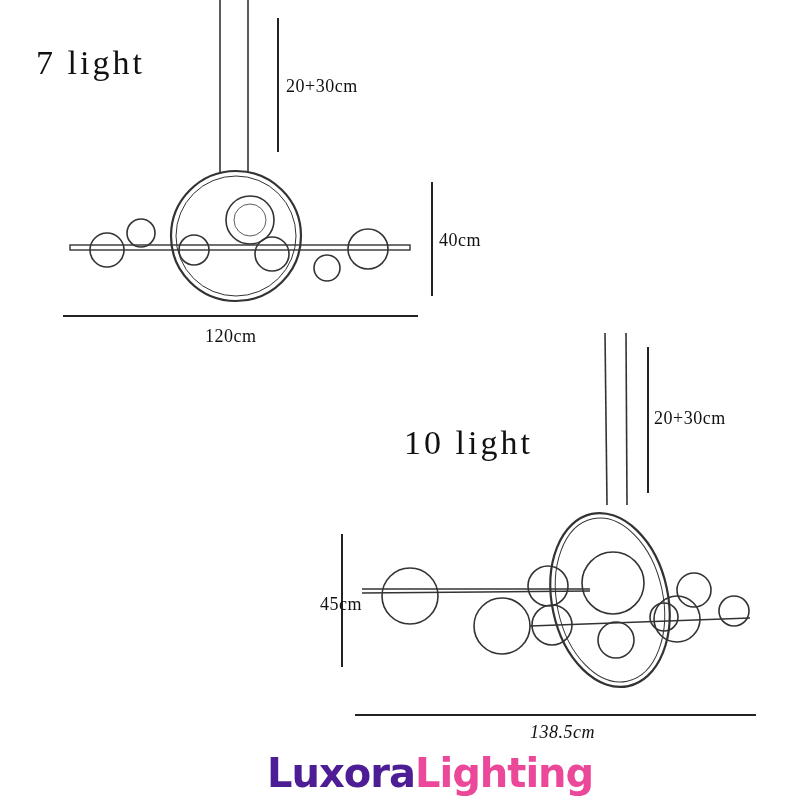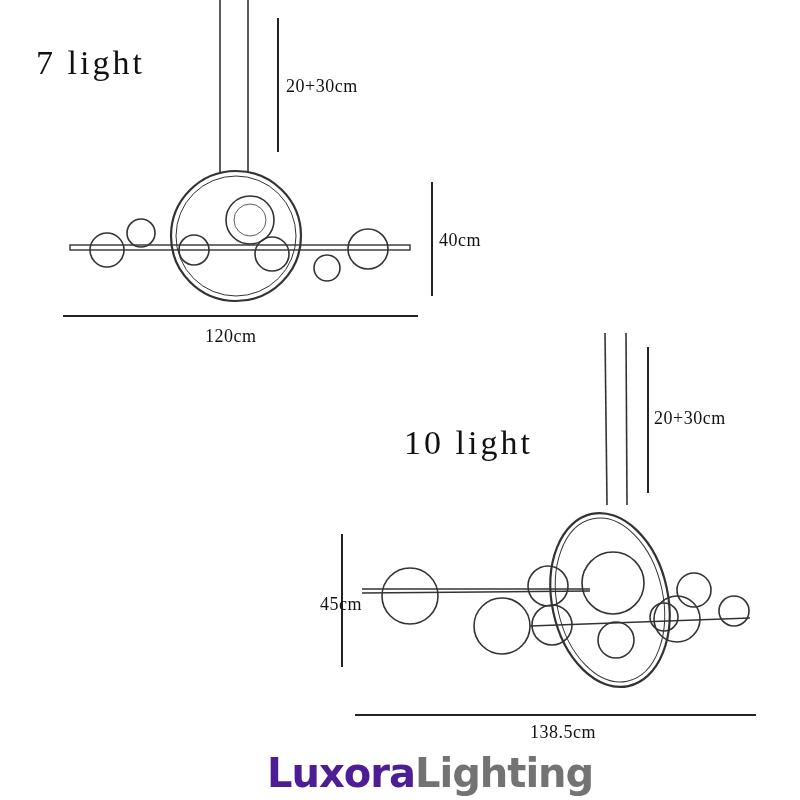--- a/index.html
+++ b/index.html
@@ -66,17 +66,17 @@
 </svg>
 
 <div class="abs title" style="left:36px; top:44px;text-align:right;">7 light</div>
 <div class="abs dim" style="left:286px; top:76px;">20+30cm</div>
 <div class="abs dim" style="left:439px; top:230px;">40cm</div>
 <div class="abs dim" style="left:205px; top:326px;">120cm</div>
 
 <div class="abs title" style="left:404px; top:424px;">10 light</div>
 <div class="abs dim" style="left:654px; top:408px;">20+30cm</div>
 <div class="abs dim" style="left:288px; top:594px;margin-left:32px;">45cm</div>
-<div class="abs dim" style="left:530px; top:722px;">138.5cm</div>
+<div class="abs dim" style="left:530px; top:722px;font-style:italic;">138.5cm</div>
 
 <div class="abs logo" style="left:267px; top:750px;">
-  <span style="color:#4c1d95;">Luxora</span><span style="color:#737373;">Lighting</span>
+  <span style="color:#4c1d95;">Luxora</span><span style="color:#ec4899;">Lighting</span>
 </div>
 
 </body></html>

